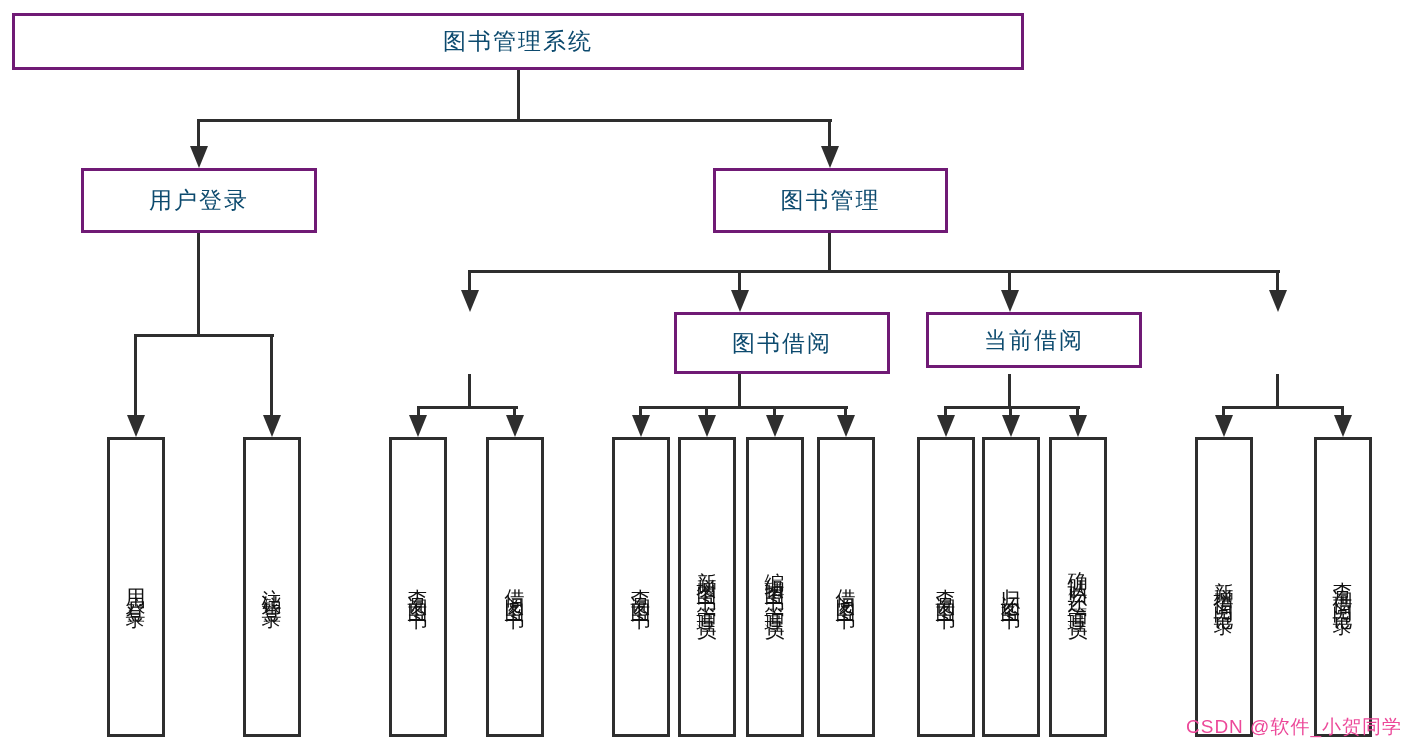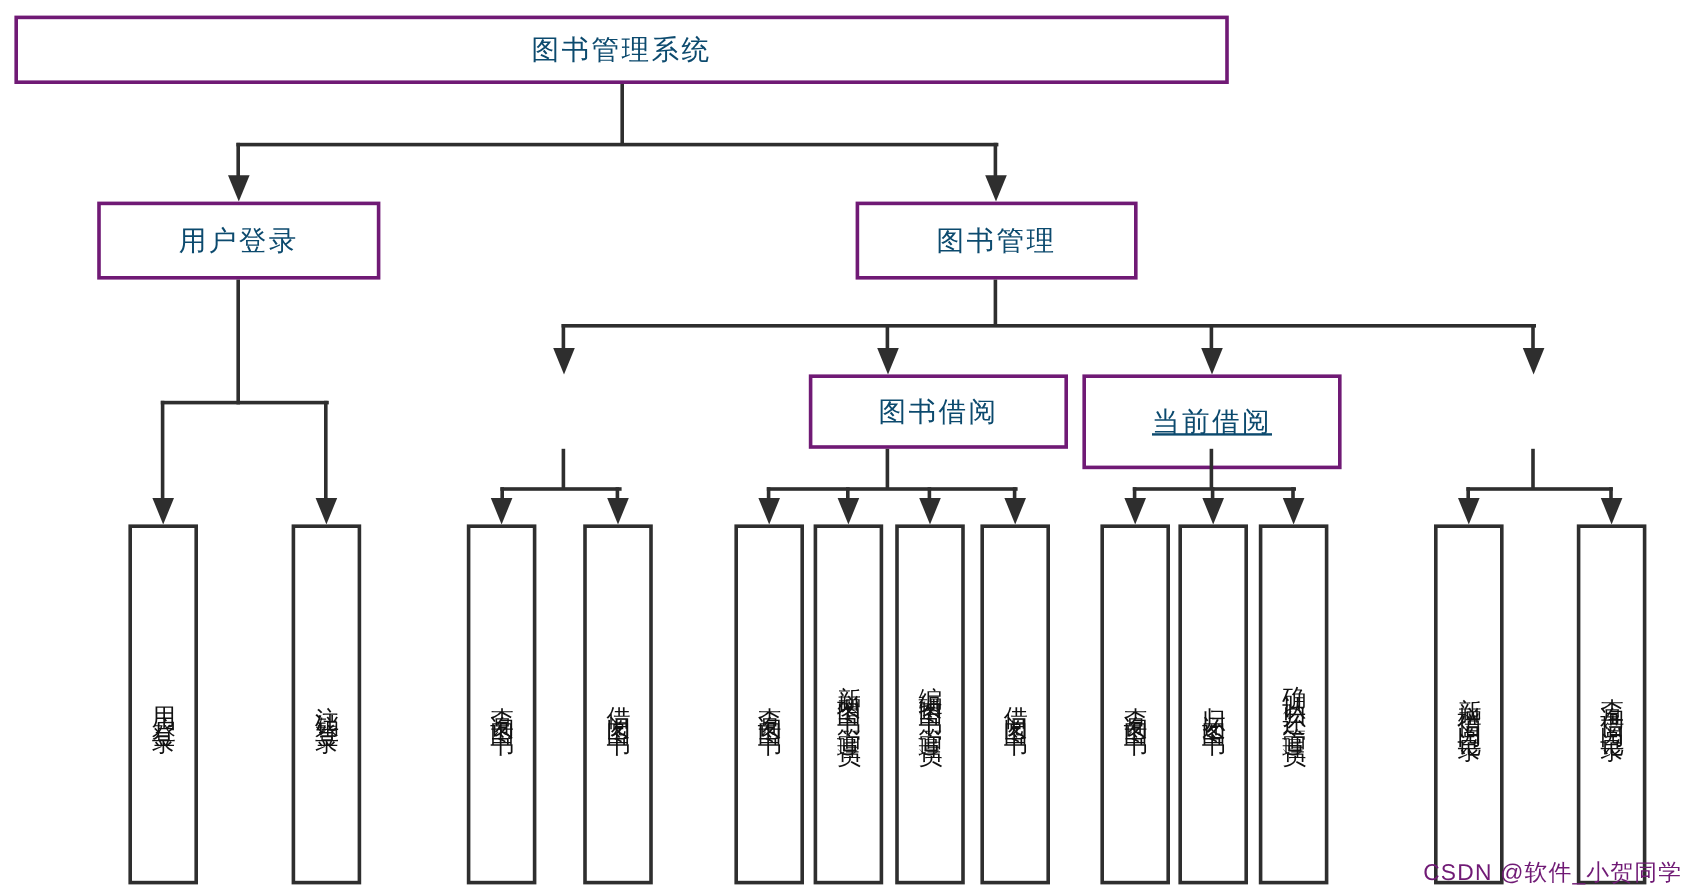--- a/index.html
+++ b/index.html
@@ -50,21 +50,21 @@
     border-left: 9px solid transparent;
     border-right: 9px solid transparent;
     border-top: 22px solid #2e2e2e;
   }
   .watermark {
     position: absolute;
     left: 1186px;
     top: 714px;
     font-size: 19px;
     letter-spacing: 1px;
-    color: #701a75;
+    color: #ec4899;
     z-index: 5;
     white-space: nowrap;
   }
 </style>
 </head>
 <body>
 
 <div class="stage">
 
   <div class="box" style="left:12px; top:13px; width:1012px; height:57px;">图书管理系统</div>
@@ -91,21 +91,21 @@
   <div class="vl" style="left:468px; top:270px; height:22px;"></div>
   <div class="ar" style="left:461px; top:290px;"></div>
   <div class="vl" style="left:738px; top:270px; height:22px;"></div>
   <div class="ar" style="left:731px; top:290px;"></div>
   <div class="vl" style="left:1008px; top:270px; height:22px;"></div>
   <div class="ar" style="left:1001px; top:290px;"></div>
   <div class="vl" style="left:1276px; top:270px; height:22px;"></div>
   <div class="ar" style="left:1269px; top:290px;"></div>
 
   <div class="box" style="left:632px; top:312px; width:216px; height:62px;margin-left:42px;">图书借阅</div>
-  <div class="box" style="left:902px; top:312px; width:216px; height:79px;text-decoration:underline;">当前借阅</div>
+  <div class="box" style="left:926px; top:312px; width:216px; height:56px;">当前借阅</div>
 
   <div class="vl" style="left:468px; top:374px; height:33px;"></div>
   <div class="hl" style="left:417px; top:406px; width:101px;"></div>
   <div class="vl" style="left:417px; top:406px; height:12px;"></div>
   <div class="ar" style="left:409px; top:415px;"></div>
   <div class="vl" style="left:513px; top:406px; height:12px;"></div>
   <div class="ar" style="left:506px; top:415px;"></div>
 
   <div class="vl" style="left:738px; top:374px; height:33px;"></div>
   <div class="hl" style="left:639px; top:406px; width:209px;"></div>

